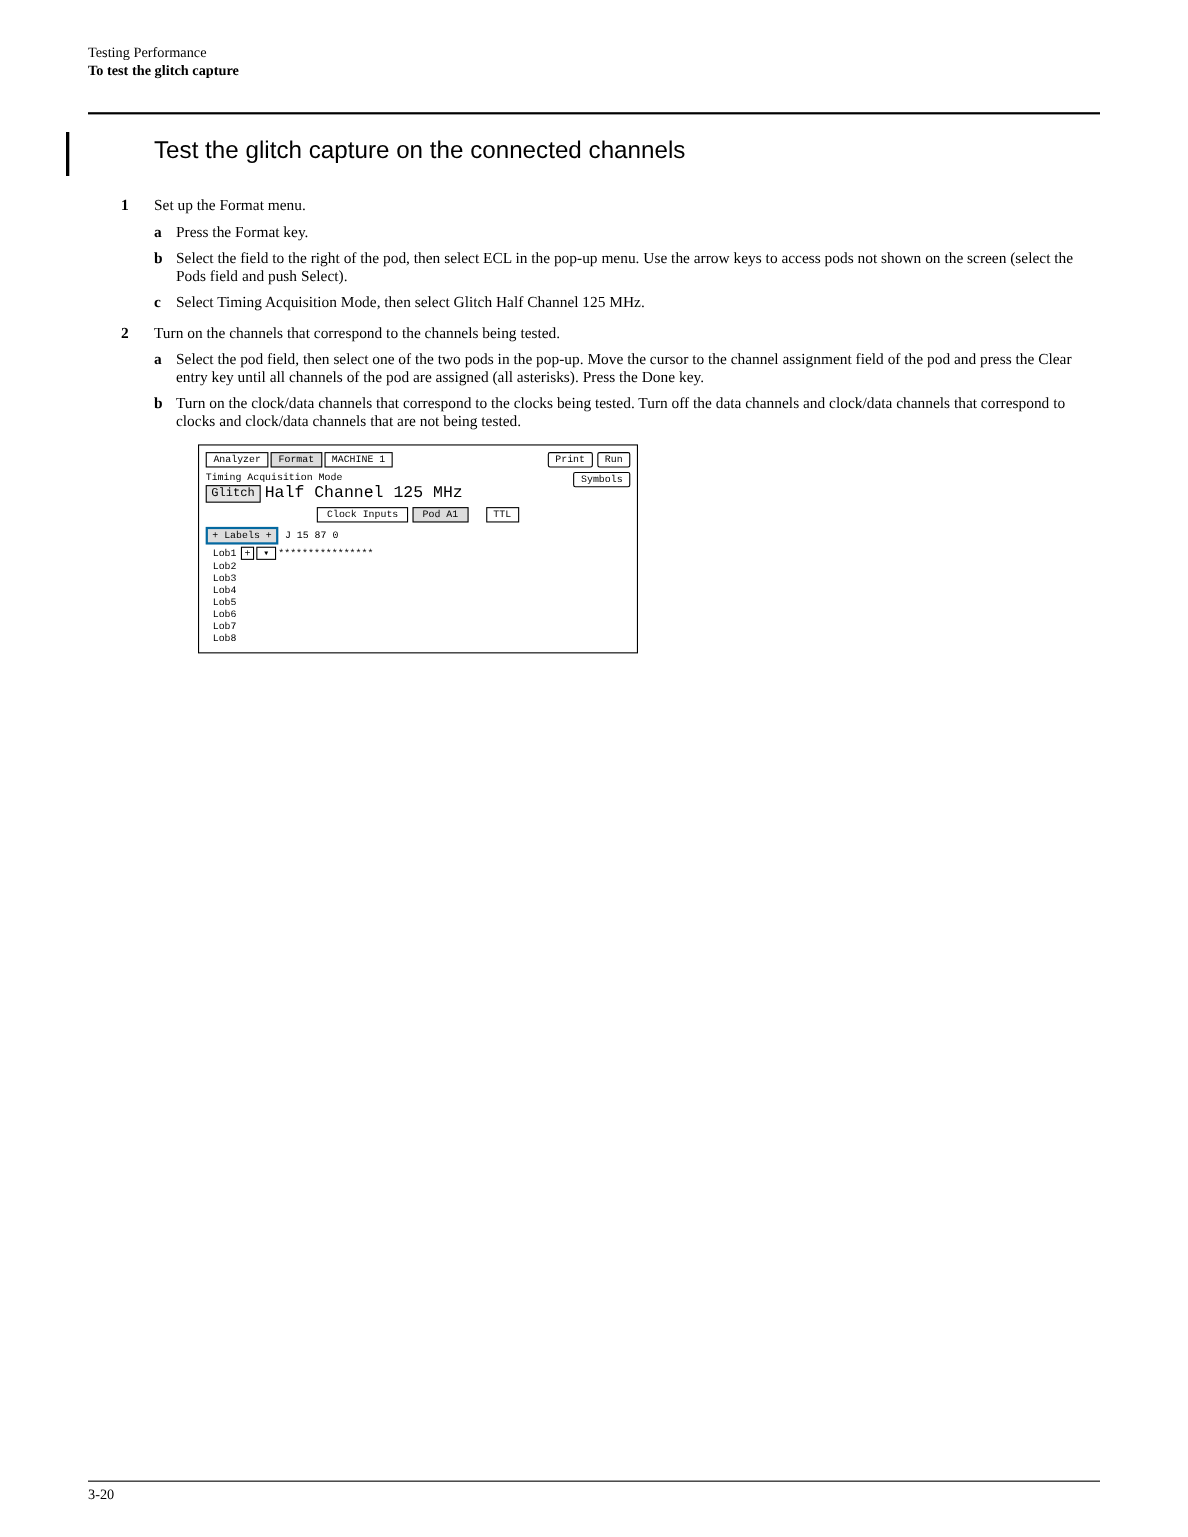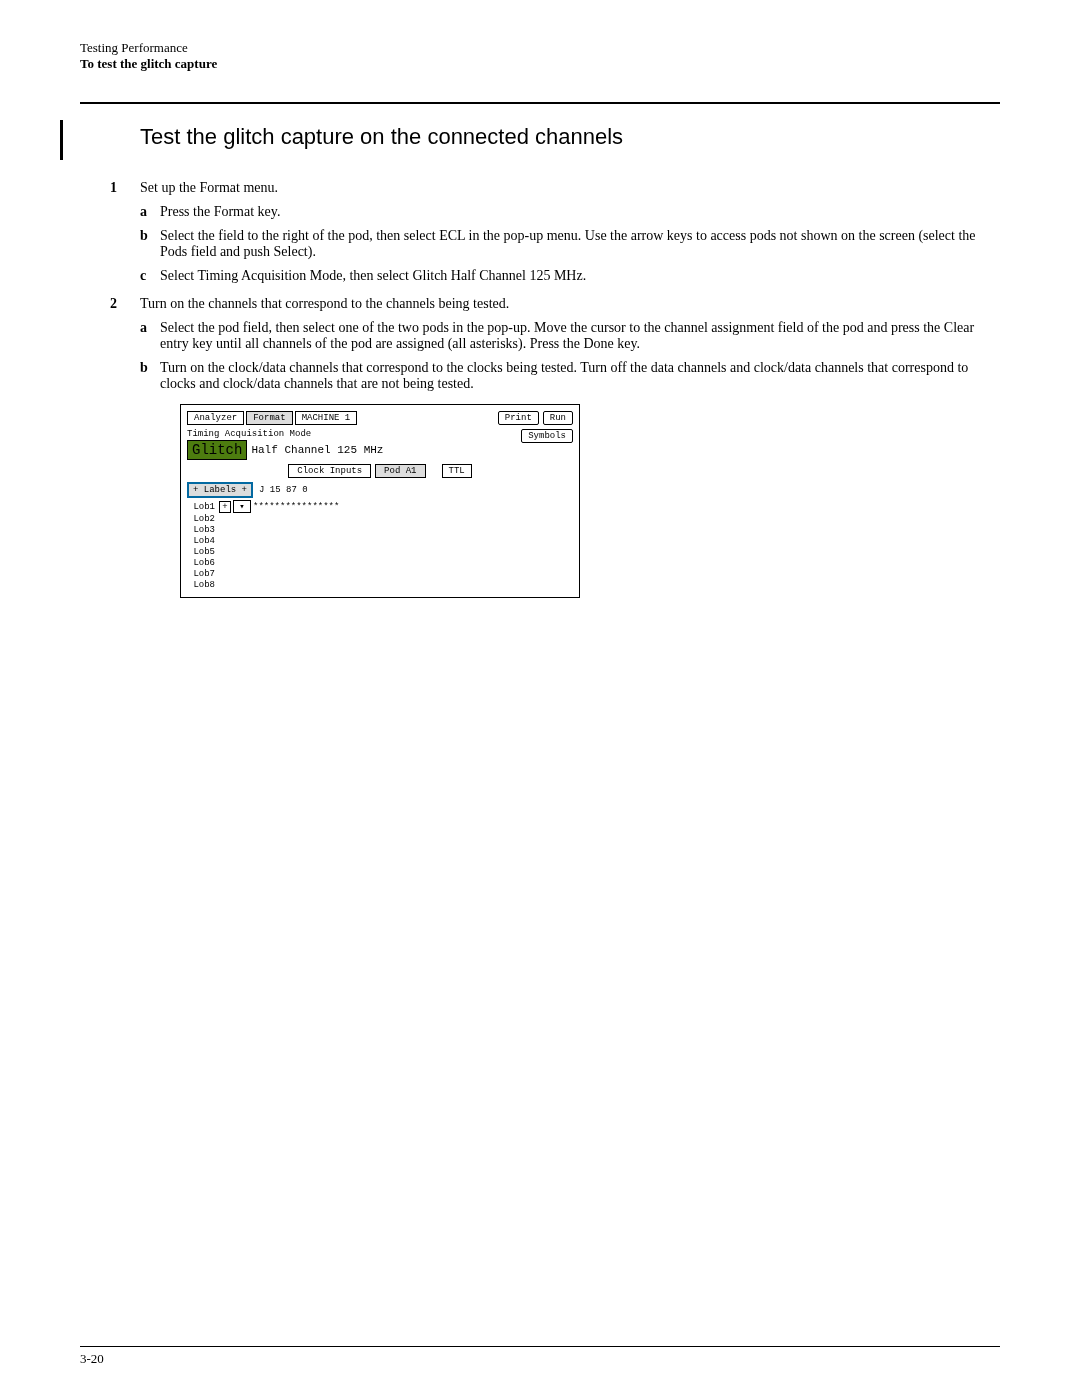--- a/index.html
+++ b/index.html
@@ -115,24 +115,24 @@
       background: #ddd;
     }
     .diagram-button {
       border: 1px solid #000;
       padding: 1px 6px;
       font-size: 9px;
       background: #fff;
       border-radius: 2px;
     }
     .diagram-mode-label {
-      font-size: 14px;
+      font-size: 11px;
       border: 1px solid #000;
       padding: 1px 4px;
-      background: #4d7c0f;
+      background: #e5e5e5;
     }
 
     .diagram-input-row {
       display: flex;
       align-items: center;
       justify-content: center;
       gap: 4px;
       margin-bottom: 4px;
     }
     .diagram-input-tab {
@@ -280,21 +280,21 @@
                 <div class="diagram-button">Print</div>
                 <div class="diagram-button">Run</div>
               </div>
             </div>
 
             <div style="display:flex; align-items:flex-start; justify-content:space-between; margin-bottom:4px;">
               <div>
                 <div style="font-size:9px; margin-bottom:1px;">Timing Acquisition Mode</div>
                 <div style="display:flex; gap:4px; align-items:center;">
                   <div class="diagram-mode-label">Glitch</div>
-                  <span style="font-size:11px;">Half Channel  125 MHz</span>
+                  <span style="font-size:15px;">Half Channel  125 MHz</span>
                 </div>
               </div>
               <div class="diagram-button">Symbols</div>
             </div>
 
             <div class="diagram-input-row">
               <div class="diagram-input-tab">Clock Inputs</div>
               <div class="diagram-pod-tab">Pod A1</div>
               <div class="diagram-ttl-tab">TTL</div>
             </div>

